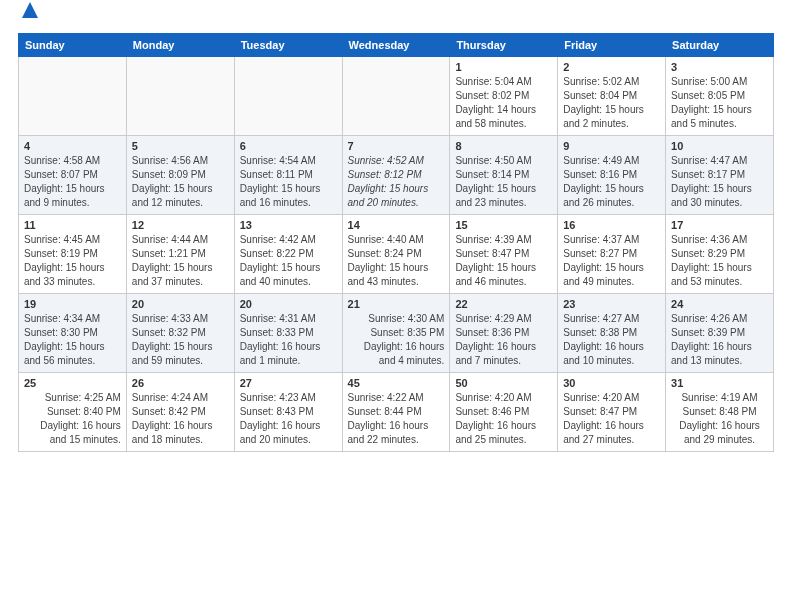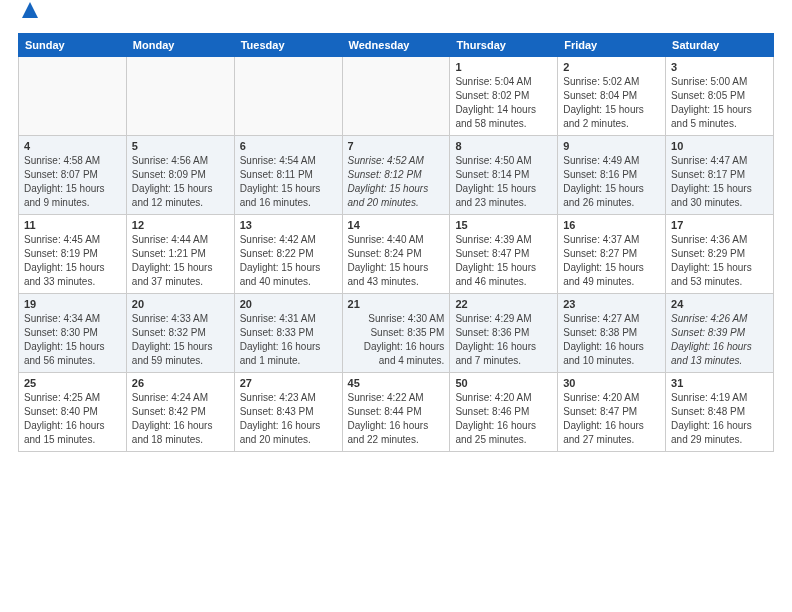--- a/index.html
+++ b/index.html
@@ -293,30 +293,30 @@
           </td>
           <td>
             <div class="day-number">23</div>
             <div class="day-info" style="white-space: pre-line;">Sunrise: 4:27 AM
 Sunset: 8:38 PM
 Daylight: 16 hours
 and 10 minutes.</div>
           </td>
           <td>
             <div class="day-number">24</div>
-            <div class="day-info" style="white-space: pre-line; font-style: italic;">Sunrise: 4:26 AM
+            <div class="day-info" style="white-space: pre-line;">Sunrise: 4:26 AM
 Sunset: 8:39 PM
 Daylight: 16 hours
 and 13 minutes.</div>
           </td>
         </tr>
         <tr>
           <td>
             <div class="day-number">25</div>
-            <div class="day-info" style="white-space: pre-line;">Sunrise: 4:25 AM
+            <div class="day-info" style="white-space: pre-line; text-align: right;">Sunrise: 4:25 AM
 Sunset: 8:40 PM
 Daylight: 16 hours
 and 15 minutes.</div>
           </td>
           <td>
             <div class="day-number">26</div>
             <div class="day-info" style="white-space: pre-line;">Sunrise: 4:24 AM
 Sunset: 8:42 PM
 Daylight: 16 hours
 and 18 minutes.</div>
@@ -344,21 +344,21 @@
           </td>
           <td>
             <div class="day-number">30</div>
             <div class="day-info" style="white-space: pre-line;">Sunrise: 4:20 AM
 Sunset: 8:47 PM
 Daylight: 16 hours
 and 27 minutes.</div>
           </td>
           <td>
             <div class="day-number">31</div>
-            <div class="day-info" style="white-space: pre-line;">Sunrise: 4:19 AM
+            <div class="day-info" style="white-space: pre-line; text-align: center;">Sunrise: 4:19 AM
 Sunset: 8:48 PM
 Daylight: 16 hours
 and 29 minutes.</div>
           </td>
         </tr>
       </tbody>
   </table>
 </div>
 
 </body></html>

